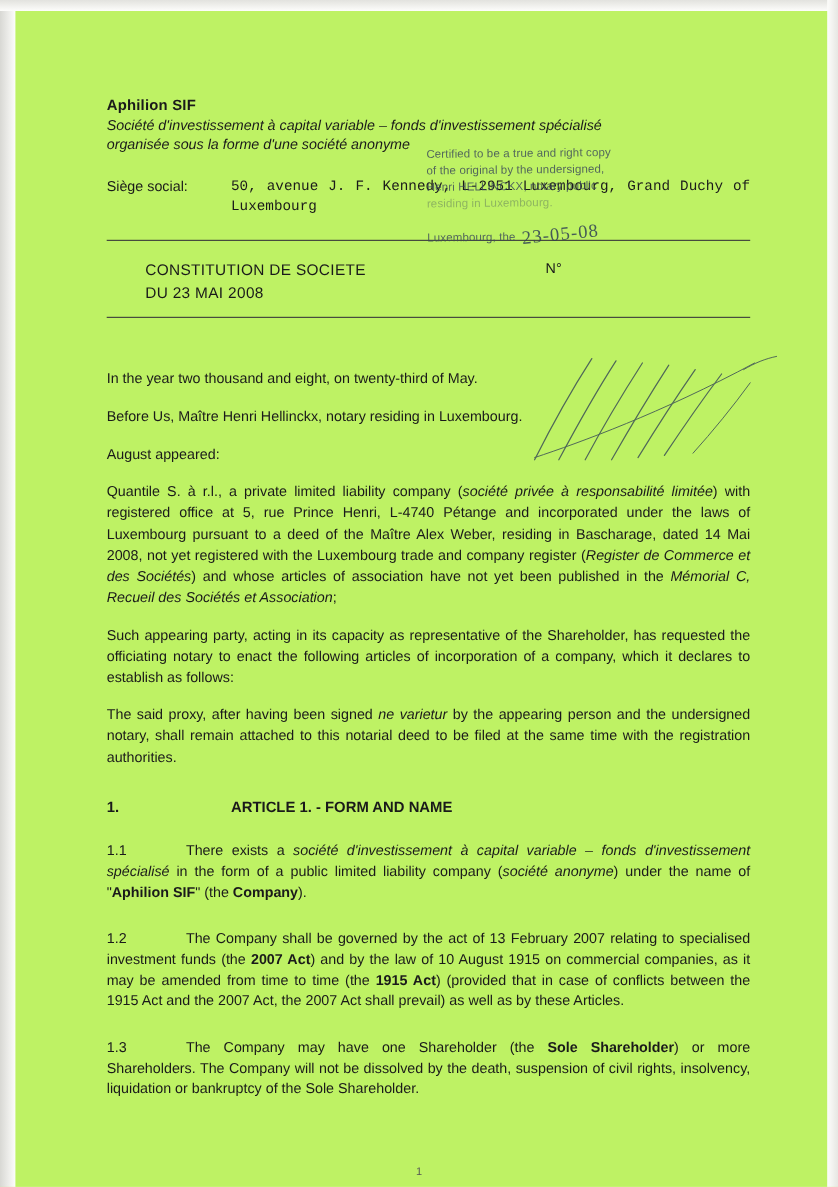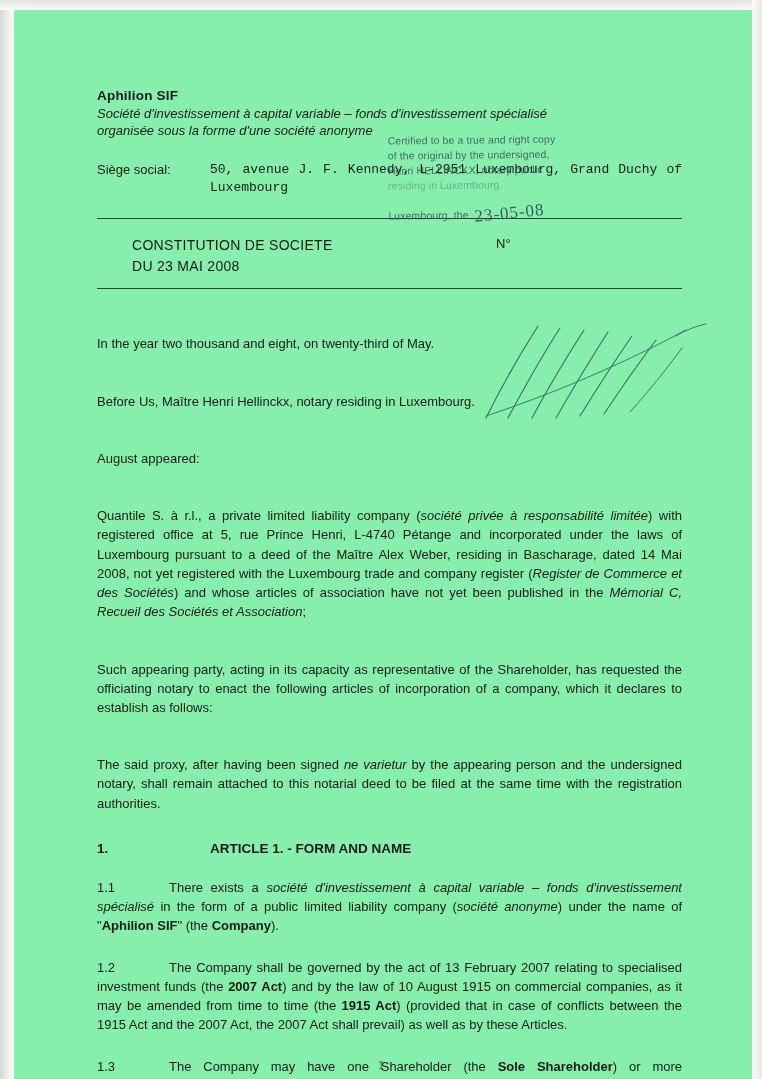--- a/index.html
+++ b/index.html
@@ -13,21 +13,21 @@
     position: relative;
     font-family: "Liberation Sans", sans-serif;
     color: #1a1a1a;
     overflow: hidden;
   }
   .page {
     position: absolute;
     left: 0; top: 0;
     width: 762px;
     height: 1079px;
-    background: #86efac;
+    background: #bef264;
   }
   
   .scan-edge-left {
     position: absolute;
     left: 0; top: 0; bottom: 0;
     width: 14px;
     background: linear-gradient(to right, #d8d8d4, #fdfdfb);
   }
   .scan-edge-top {
     position: absolute;
@@ -135,21 +135,21 @@
   }
   .signature {
     position: absolute;
     left: 480px;
     top: 300px;
     width: 230px;
     height: 120px;
     pointer-events: none;
   }
   .body-text {
-    margin-top: 38px;
+    margin-top: 15px;
     font-size: 13px;
     line-height: 1.48;
     text-align: justify;
   }
   .body-text.first {
     margin-top: 45px;
   }
   i, em { font-style: italic; }
   b, strong { font-weight: bold; }
   .article-head {

